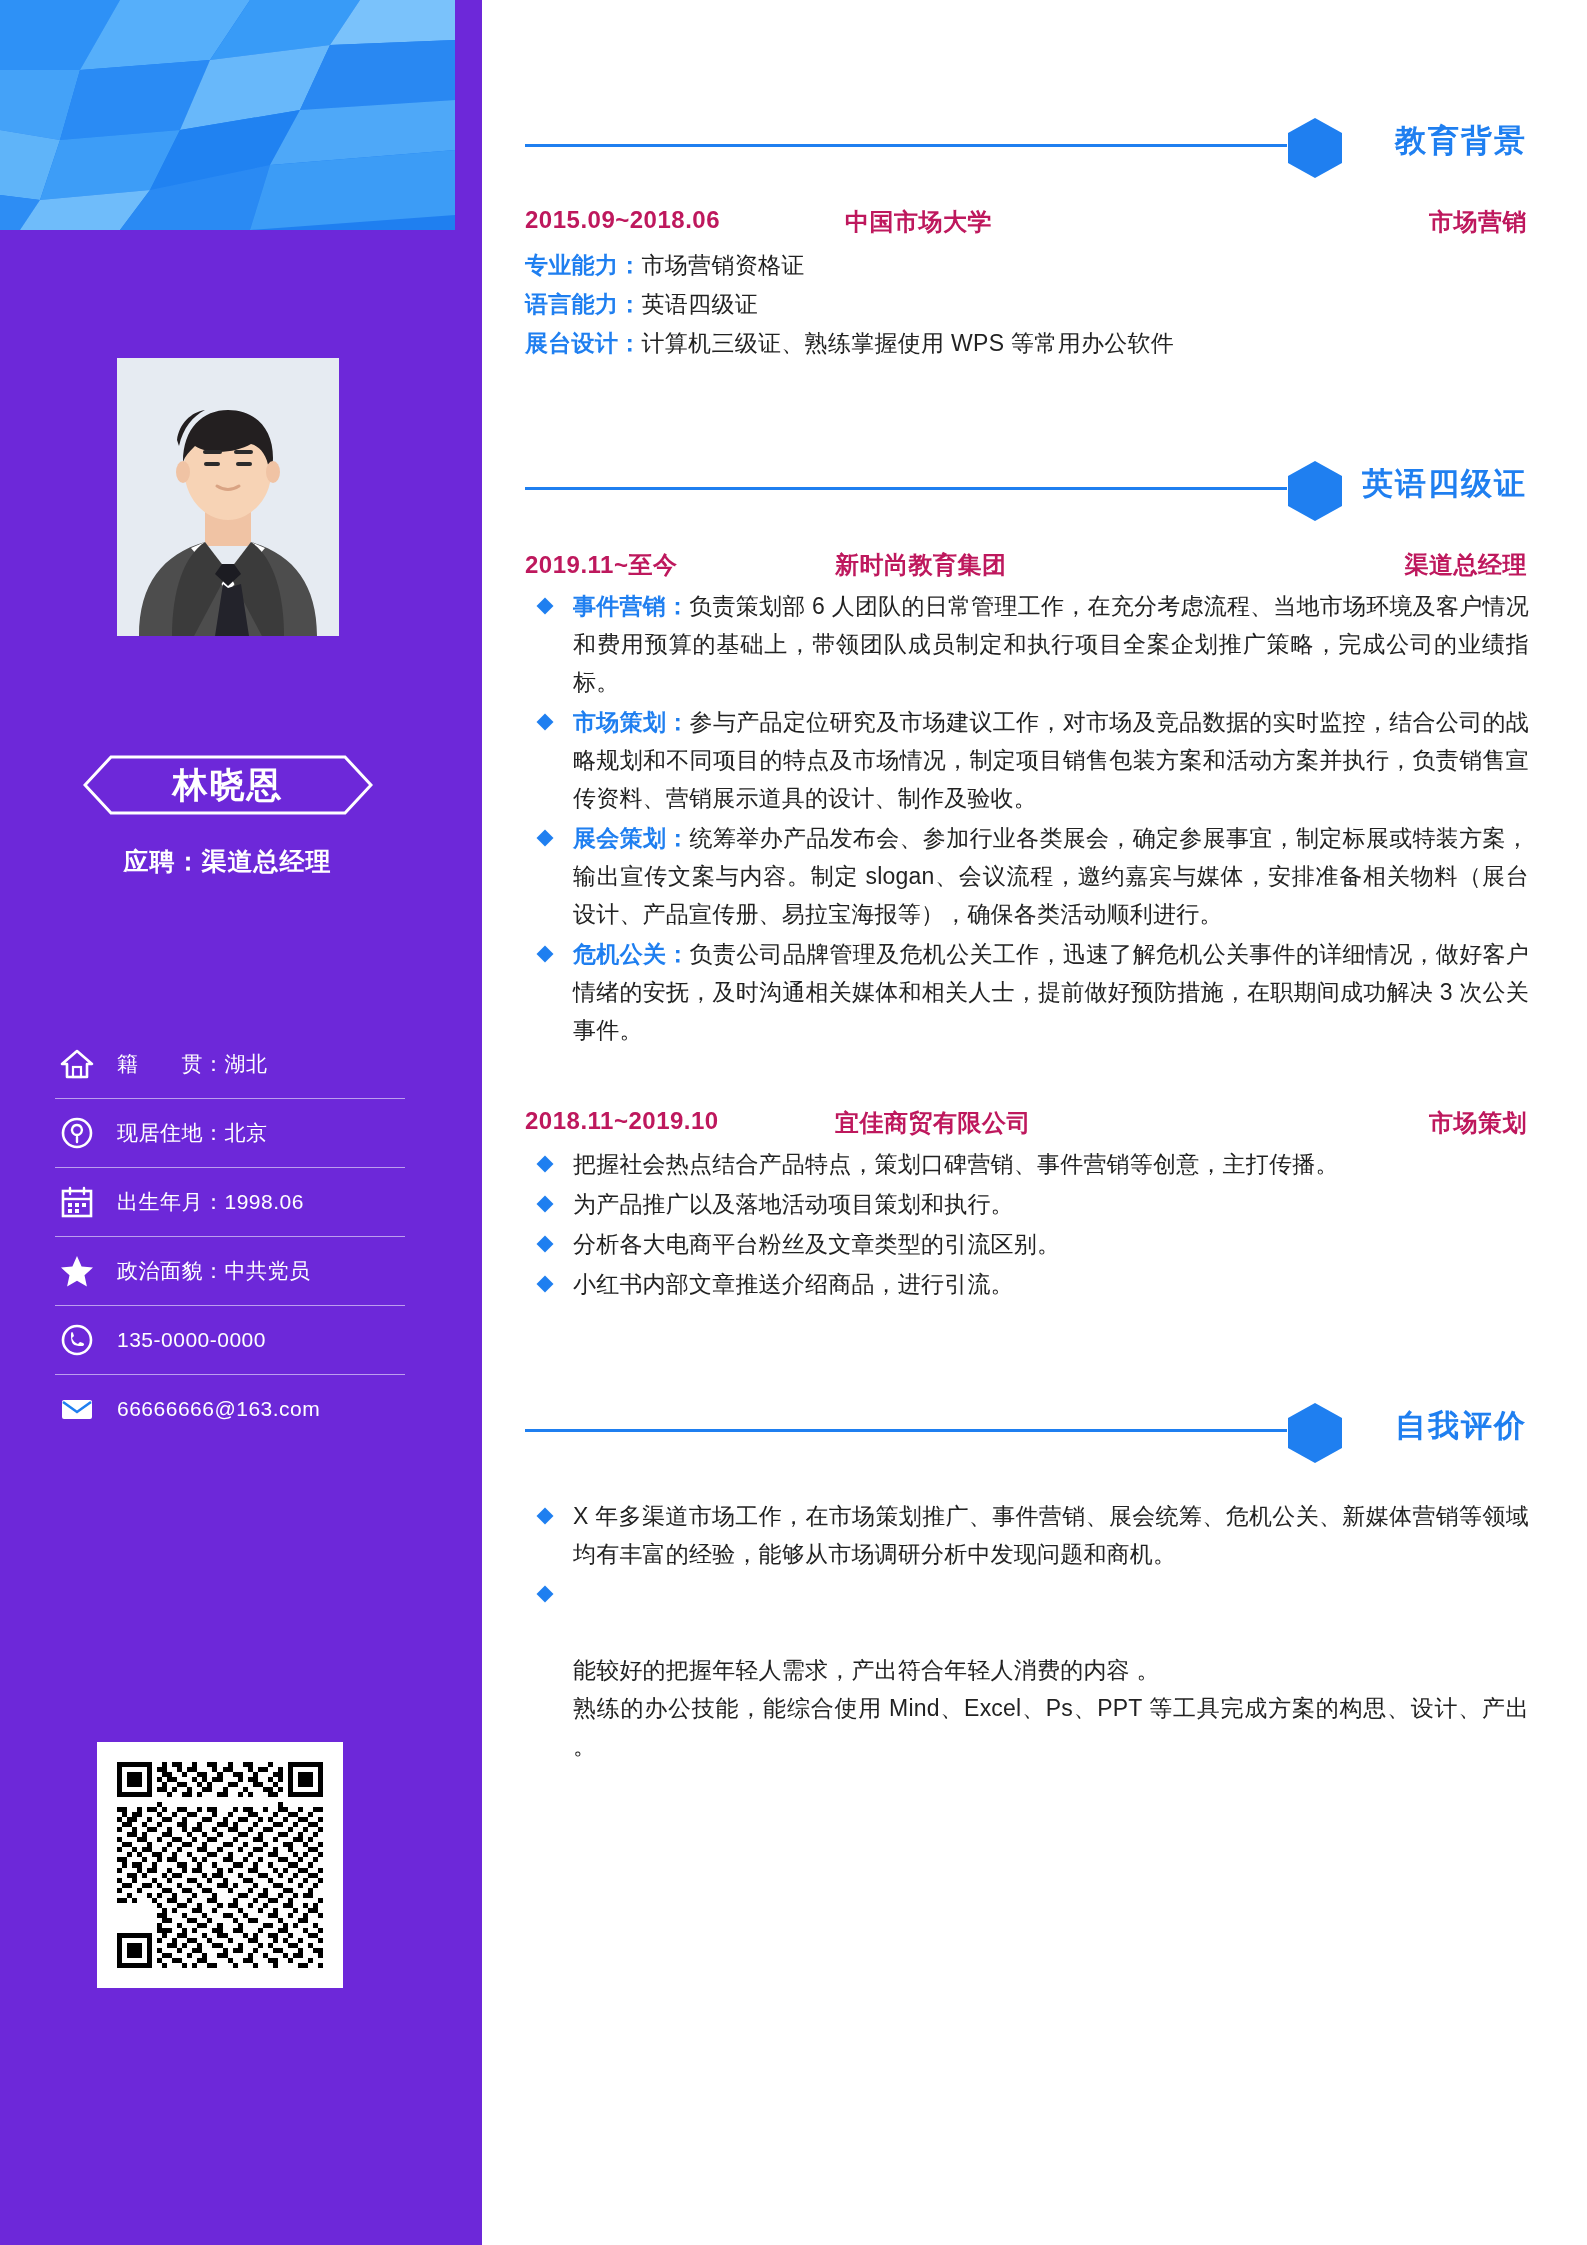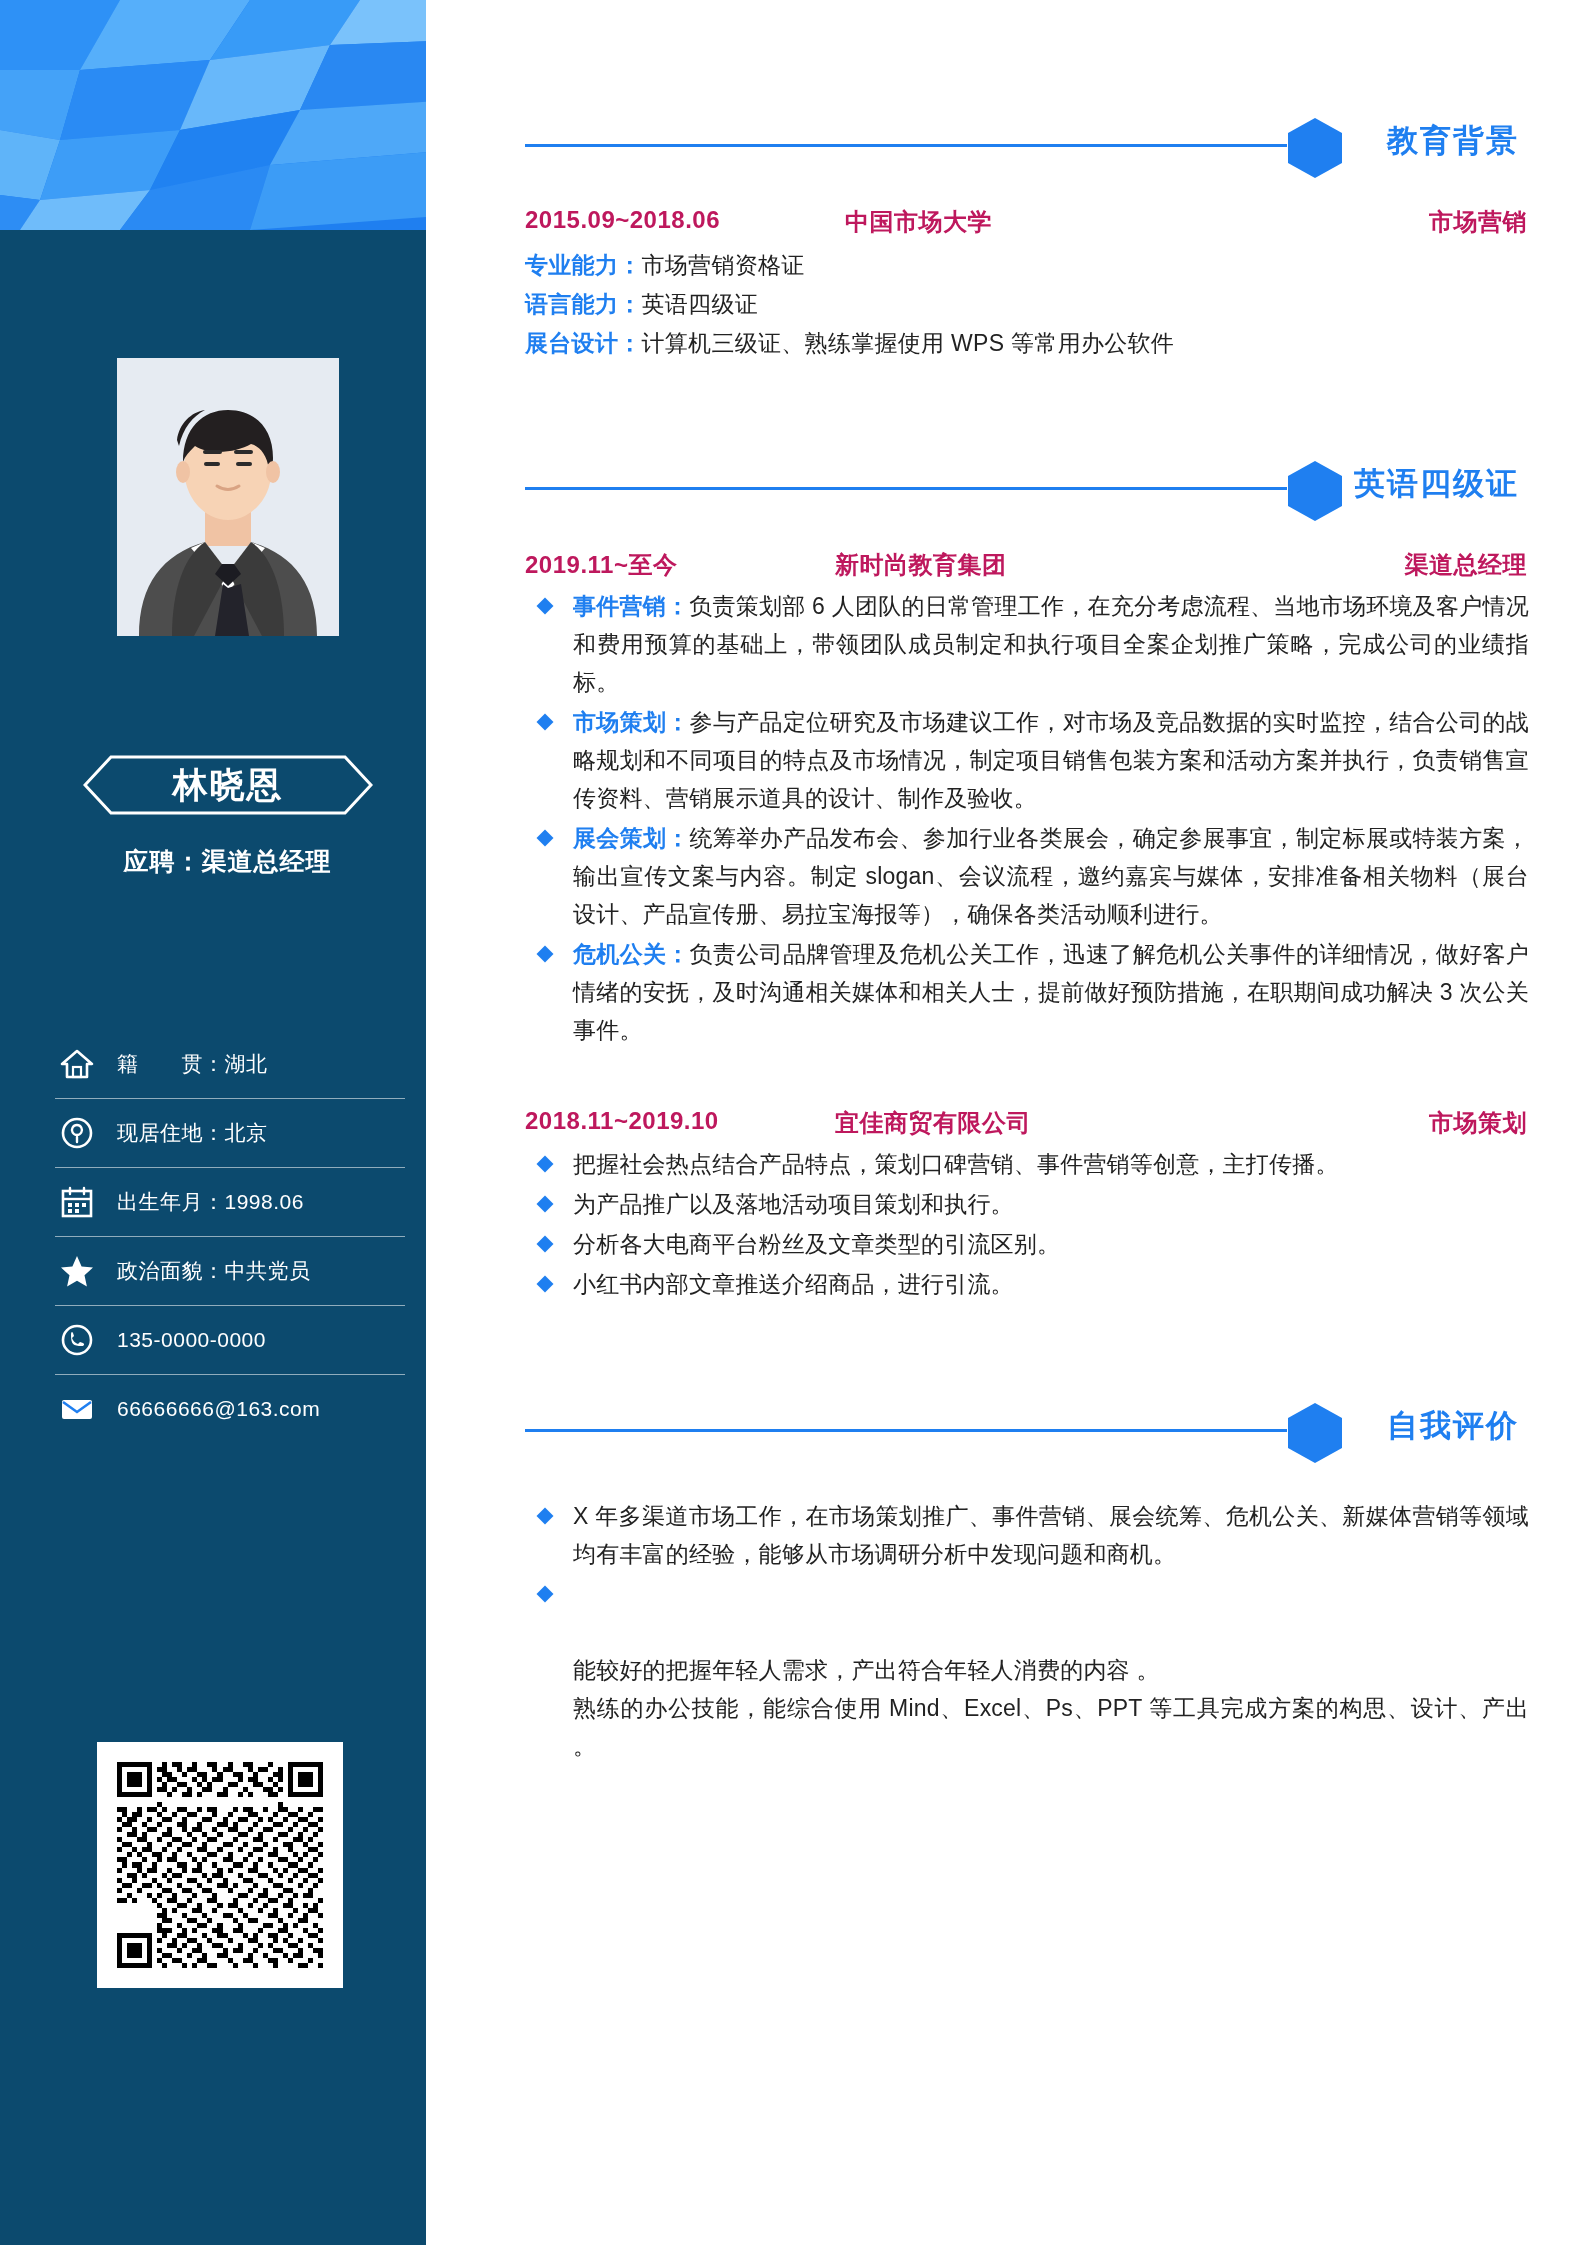--- a/index.html
+++ b/index.html
@@ -20,23 +20,23 @@
     height: 2245px;
     background: #ffffff;
     overflow: hidden;
   }
 
   
   .sidebar {
     position: absolute;
     left: 0;
     top: 0;
-    width: 426px;
+    width: 482px;
     height: 2245px;
-    background: #0c4a6e;
+    background: #6d28d9;
     overflow: hidden;
   }
   .sidebar-deco {
     position: absolute;
     left: 0;
     top: 0;
     width: 455px;
     height: 230px;
     overflow: hidden;
   }
@@ -150,21 +150,21 @@
   }
   .section-head .hex {
     position: absolute;
     right: 185px;
     top: 8px;
     width: 54px;
     height: 60px;
   }
   .section-head .title {
     position: absolute;
-    right: 8px;
+    right: 0;
     top: 10px;
     font-size: 31px;
     font-weight: bold;
     color: #1f7ff0;
     letter-spacing: 2px;
   }
 
   .job-head {
     display: flex;
     margin: 0 60px 0 70px;

